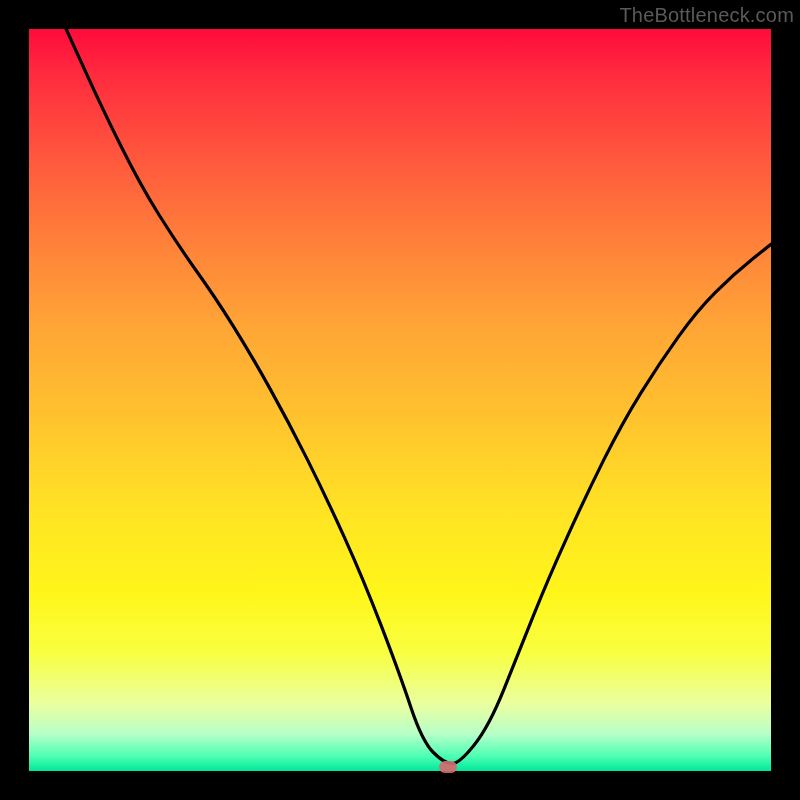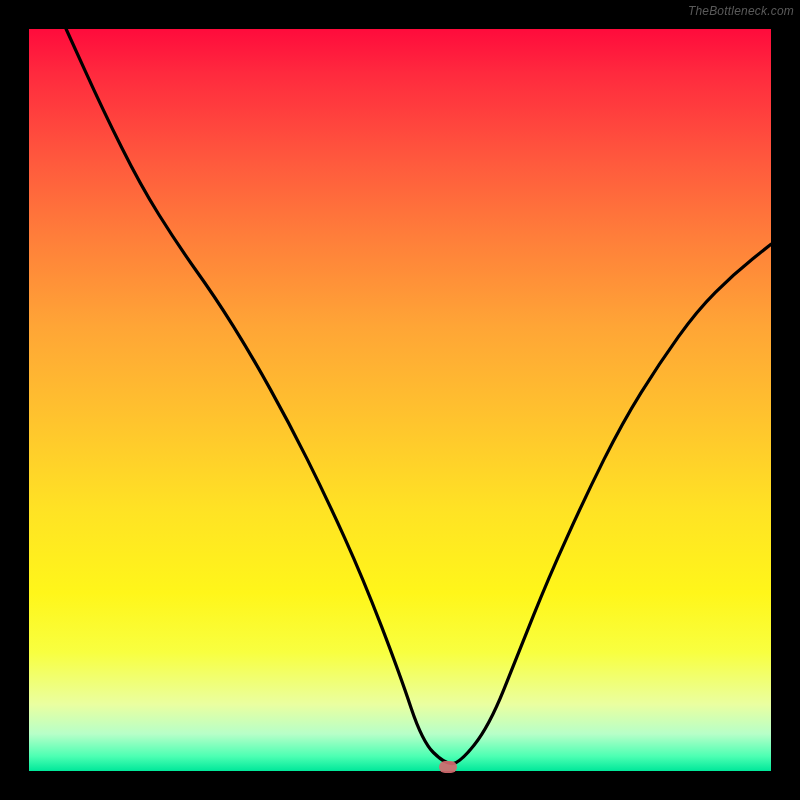--- a/index.html
+++ b/index.html
@@ -32,25 +32,24 @@
       #b7ffc8 95%,
       #4dffb3 98%,
       #00e89a 100%
     );
   }
   .watermark {
     position: absolute;
     top: 4px;
     right: 6px;
     color: #5a5a5a;
-    font-size: 12px;
+    font-size: 20px;
     font-weight: 500;
     letter-spacing: 0.2px;
     user-select: none;
-    font-style: italic;
   }
   .dot {
     position: absolute;
     width: 18px;
     height: 12px;
     border-radius: 6px;
     background: #d46a6f;
     opacity: 0.92;
     transform: translate(-50%, -50%);
   }

